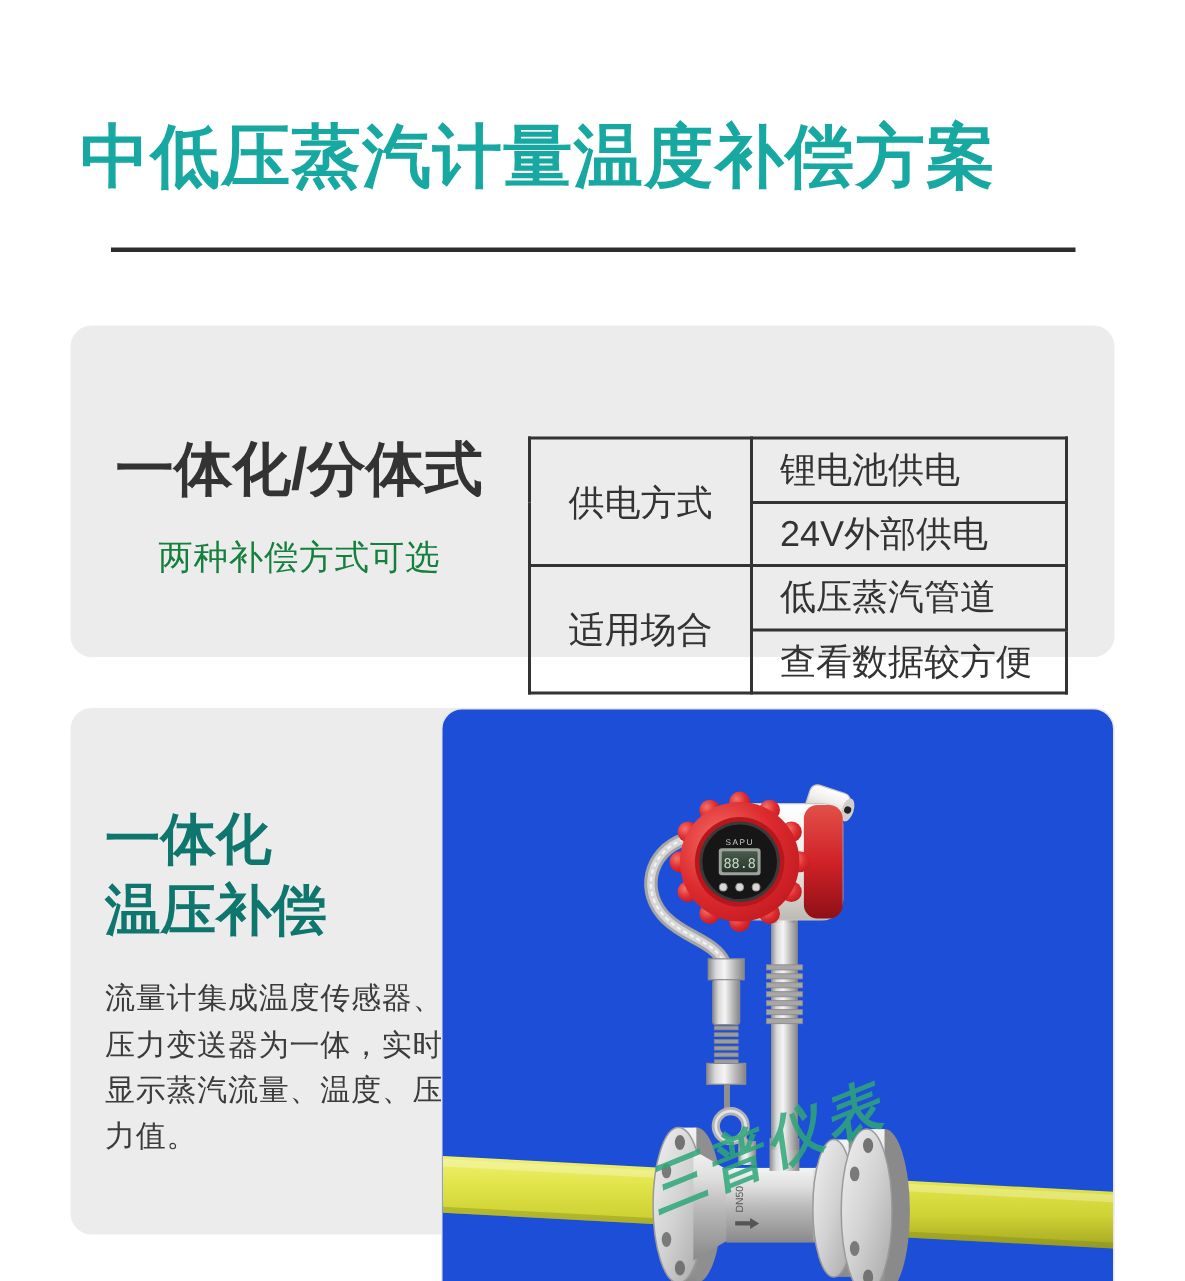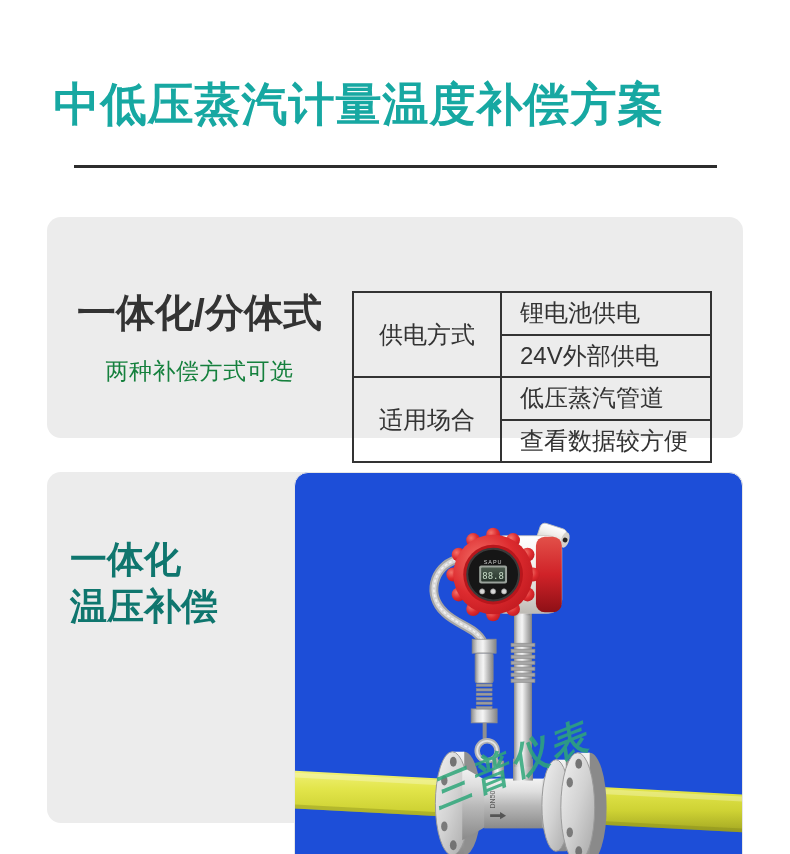--- a/index.html
+++ b/index.html
@@ -83,20 +83,26 @@
     </tr>
   </tbody>
     </table>
 </div>
 
 <div class="card card2">
   <div class="card2-text">
     <div class="card2-heading">
       <div>一体化</div>
       <div>温压补偿</div>
+    </div>
+    <div class="card2-body">
+      <div>流量计集成温度传感器、</div>
+      <div>压力变送器为一体，实时</div>
+      <div>显示蒸汽流量、温度、压</div>
+      <div>力值。</div>
     </div>
   </div>
 
   <div class="photo-panel">
     <svg viewBox="0 0 449 351">
       <defs>
         <linearGradient id="gPipe" x1="0" y1="0" x2="0" y2="1">
           <stop offset="0" stop-color="#f0f176"></stop>
             <stop offset="0.3" stop-color="#e2e54a"></stop>
           <stop offset="0.65" stop-color="#ced234"></stop>

